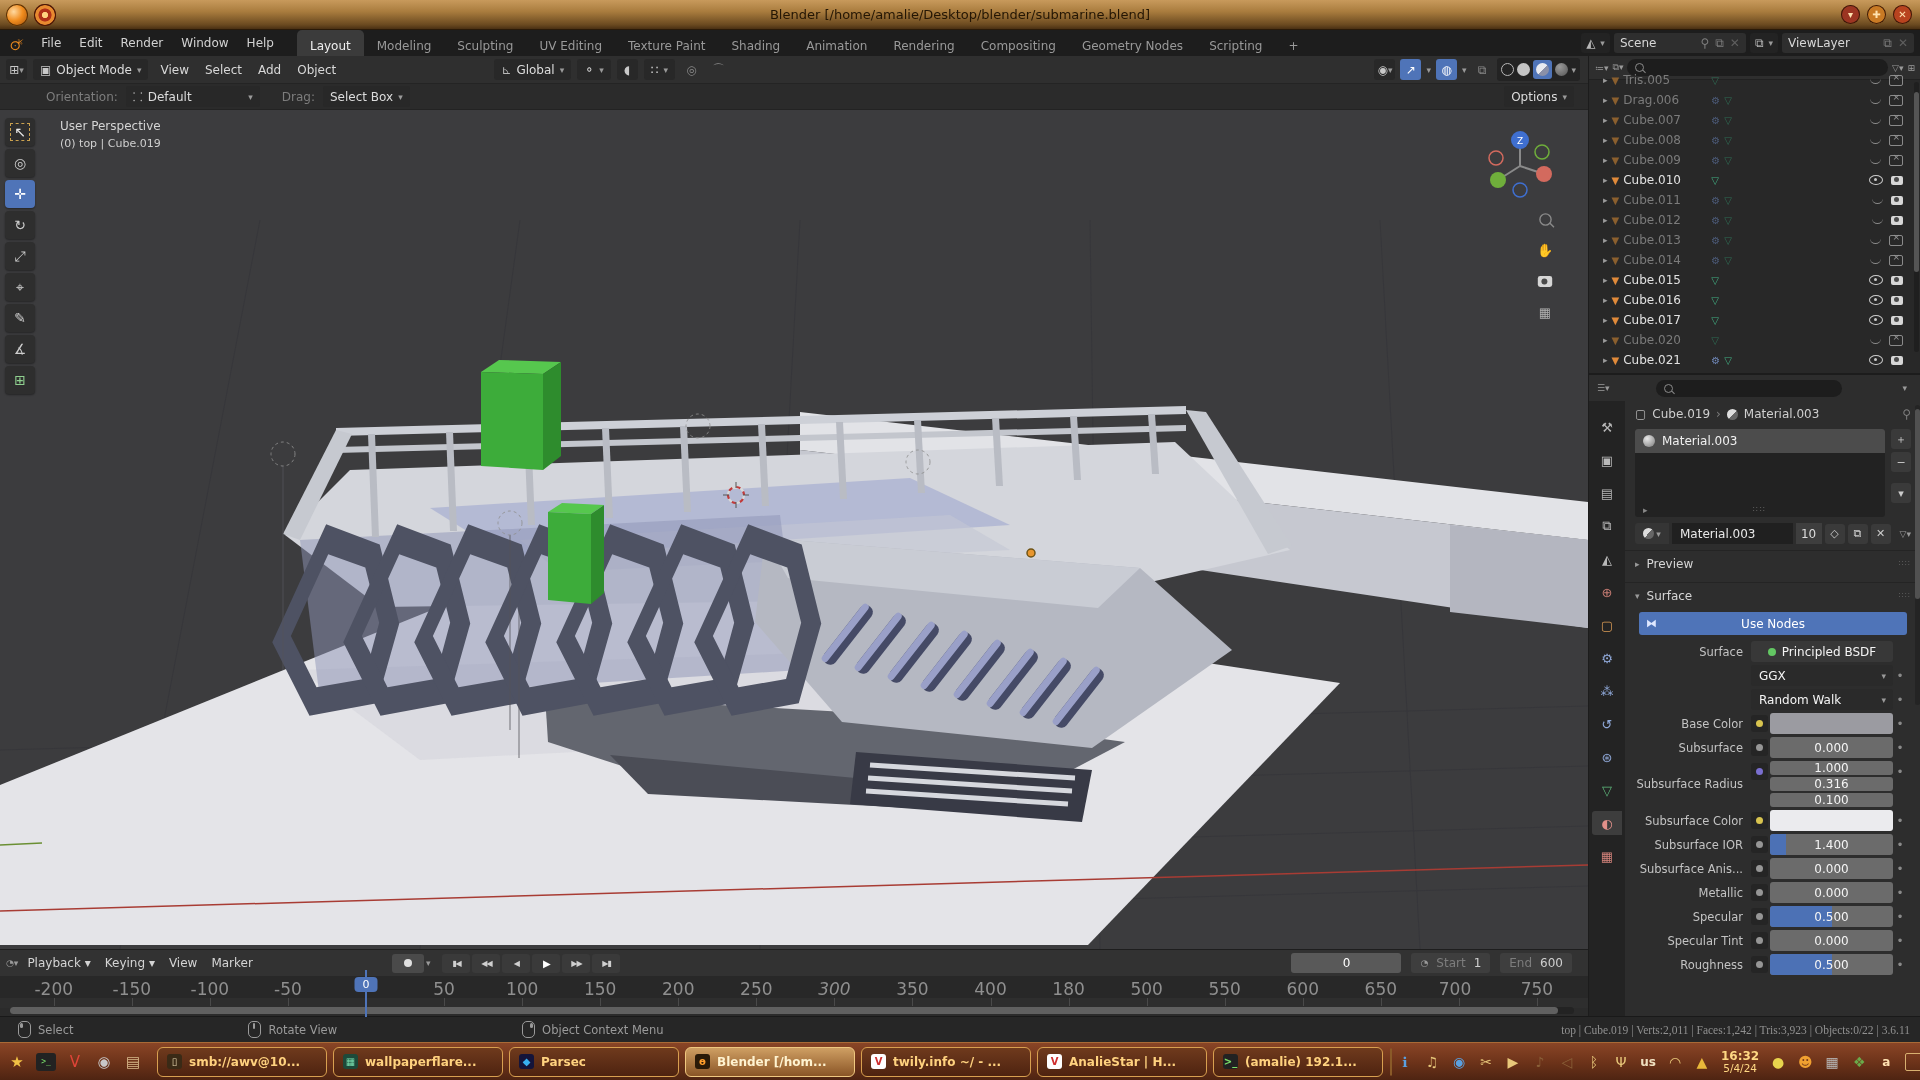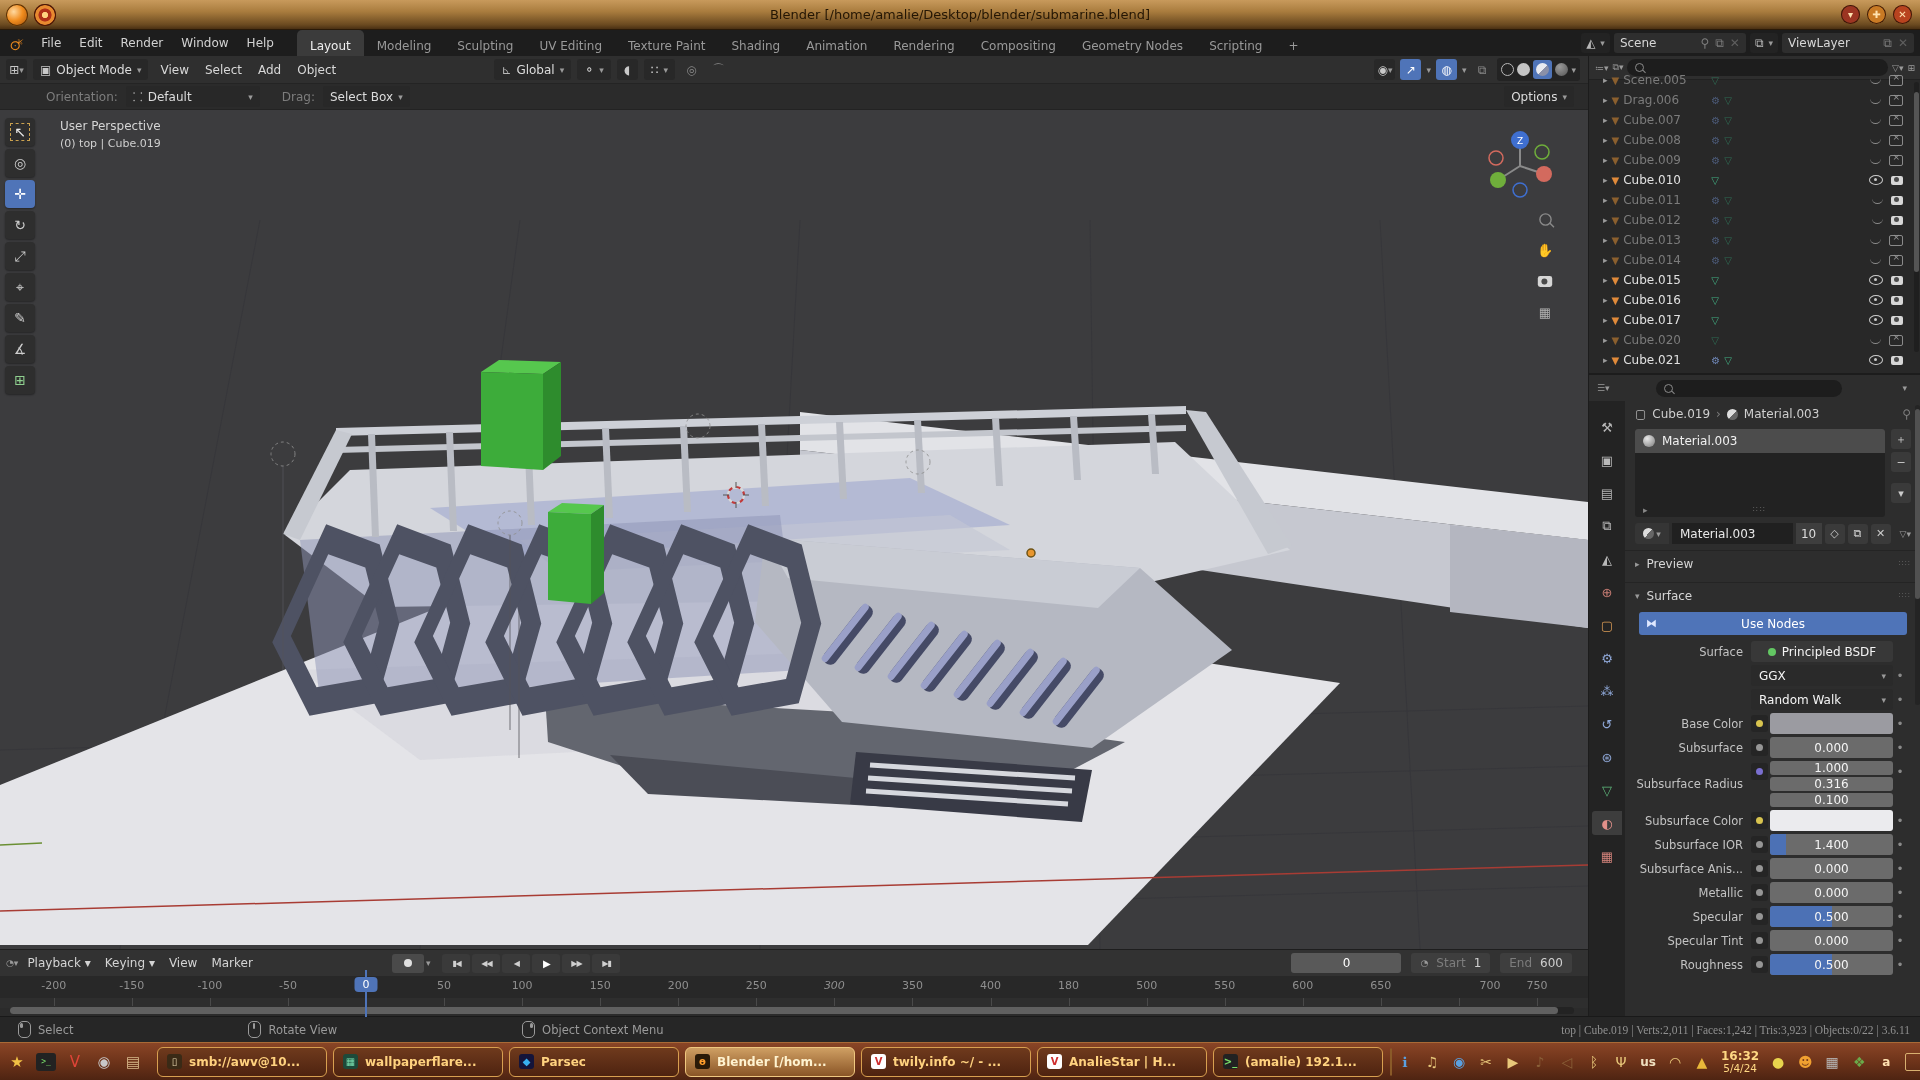--- a/index.html
+++ b/index.html
@@ -125,21 +125,21 @@
   #tl-header{height:26px;display:flex;align-items:center;background:#323232;padding:0 6px;gap:2px;}
   .tl-menu{padding:0 7px;color:#d4d4d4;}
   #transport{display:flex;gap:2px;margin-left:130px;}
   .tr-btn{min-width:22px;height:19px;background:#3a3a3a;border-radius:3px;display:flex;align-items:center;
     justify-content:center;color:#cfcfcf;font-size:8px;letter-spacing:-1px;padding:0 3px;}
   .tr-btn.play{color:#fff;font-size:10px;}
   #frame-field{margin-left:auto;width:110px;height:20px;background:#595959;border-radius:3px;display:flex;
     align-items:center;justify-content:center;color:#fff;}
   .range-pill{display:flex;align-items:center;gap:8px;background:#3e3e3e;border-radius:3px;height:20px;padding:0 9px;color:#cfcfcf;margin-left:8px;}
   #ruler{position:absolute;left:0;top:26px;width:1588px;height:22px;background:#282828;border-bottom:1px solid #222;}
-  .tick-num{position:absolute;top:3px;transform:translateX(-50%);color:#8f8f8f;font-size:11px;}
+  .tick-num{position:absolute;top:3px;transform:translateX(-50%);color:#8f8f8f;font-size:17px;}
   #frame-badge{position:absolute;top:1px;transform:translateX(-50%);background:#4f74b8;color:#fff;
     border-radius:4px;padding:1px 8px;font-size:11px;z-index:2;}
   #tl-area{position:absolute;left:0;top:48px;width:1588px;height:10px;background:#2e2e2e;}
   .minor-tick{position:absolute;top:0;width:1px;height:8px;background:#4a4a4a;}
   #playhead{position:absolute;top:20px;width:2px;height:47px;background:#4f74b8;z-index:1;}
   #tl-scroll{position:absolute;left:10px;right:14px;bottom:2px;height:7px;background:#232323;border-radius:4px;}
   #tl-scroll i{display:block;height:7px;width:99%;background:#606060;border-radius:4px;}
   
   #statusbar{left:0;top:1016px;width:1920px;height:26px;background:#262626;border-top:1px solid #191919;
     box-sizing:border-box;display:flex;align-items:center;color:#9a9a9a;font-size:11.5px;}
@@ -484,21 +484,21 @@
       <span class="search-pill">
           <span class="i-search"></span>
         </span>
       <span class="chev">▽▾</span>
       <span class="chev">⊞</span>
     </div>
     <div id="outliner-rows">
         <div class="ol-row" style="margin-top: -6px;">
           <span class="chev">▸</span>
           <span class="tri dim">▼</span>
-          <span class="ol-name ol-dim">Scene.005</span>
+          <span class="ol-name ol-dim">Tris.005</span>
           <span class="olmesh dim">▽</span>
           <span class="ol-right">
             <span class="i-eye-closed"></span>
             <span class="i-cam off"></span>
           </span>
         </div>
         <div class="ol-row">
           <span class="chev">▸</span>
           <span class="tri dim">▼</span>
           <span class="ol-name ol-dim">Drag.006</span>
@@ -912,21 +912,21 @@
       <span class="tick-num" style="left: 678.26px;">200</span>
       <span class="tick-num" style="left: 756.325px;">250</span>
       <span class="tick-num" style="left: 834.39px; font-style: italic;">300</span>
       <span class="tick-num" style="left: 912.455px;">350</span>
       <span class="tick-num" style="left: 990.52px;">400</span>
       <span class="tick-num" style="left: 1068.59px;">180</span>
       <span class="tick-num" style="left: 1146.65px;">500</span>
       <span class="tick-num" style="left: 1224.71px;">550</span>
       <span class="tick-num" style="left: 1302.78px;">600</span>
       <span class="tick-num" style="left: 1380.84px;">650</span>
-      <span class="tick-num" style="left: 1490px;">700</span>
+      <span class="tick-num" style="left: 1455px;">700</span>
       <span class="tick-num" style="left: 1536.97px;">750</span>
       <span id="frame-badge" style="left: 366px;">0</span>
     </div>
   <div id="tl-area">
       <span class="minor-tick" style="left: 53.74px;"></span>
       <span class="minor-tick" style="left: 131.805px;"></span>
       <span class="minor-tick" style="left: 209.87px;"></span>
       <span class="minor-tick" style="left: 287.935px;"></span>
       <span class="minor-tick" style="left: 366px;"></span>
       <span class="minor-tick" style="left: 444.065px;"></span>

